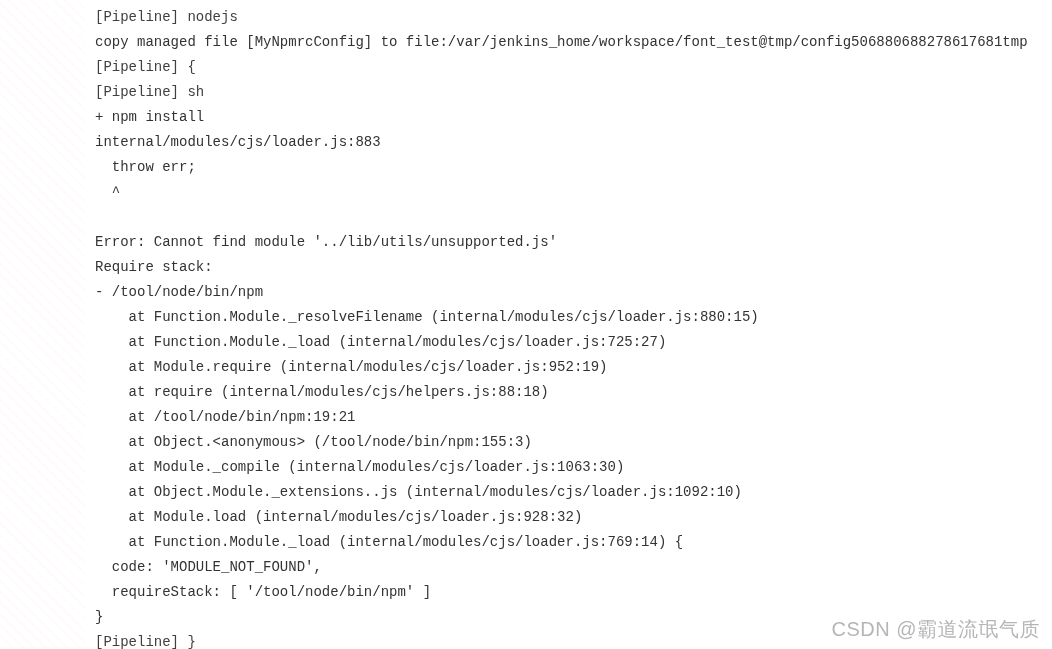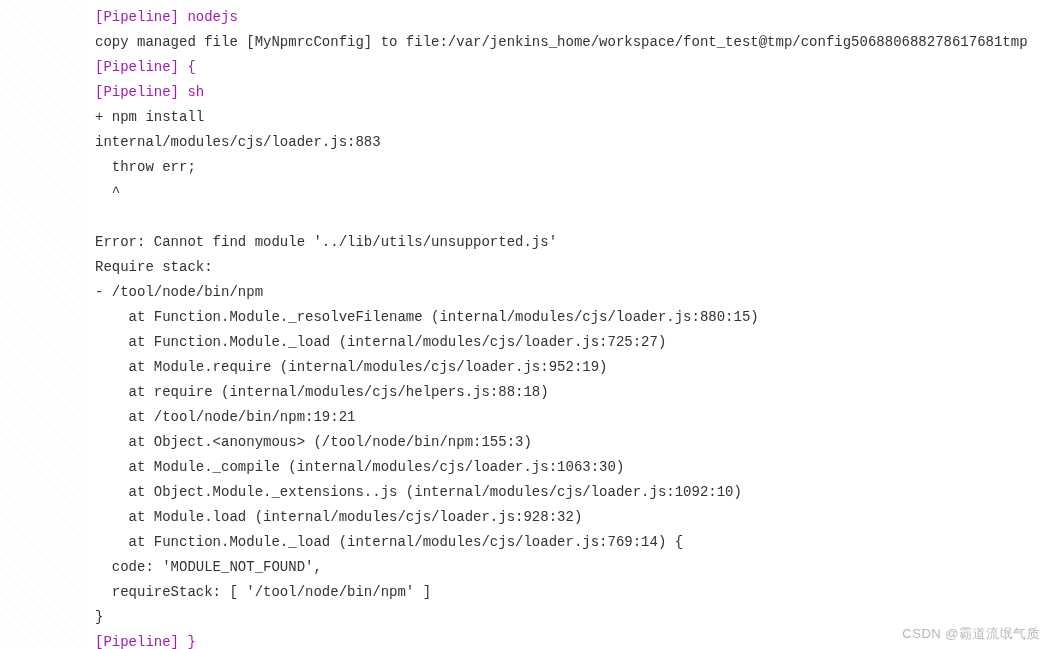--- a/index.html
+++ b/index.html
@@ -40,32 +40,32 @@
     .console-content {
       padding-left: 95px;
       padding-top: 5px;
       line-height: 25px;
       white-space: pre;
       font-family: "Courier New", Consolas, Monaco, monospace;
       font-size: 14px;
       color: #333333;
     }
     .pipeline-marker {
-      color: #a21caf;
+      color: #404040;
     }
     .line {
       display: block;
       min-height: 25px;
     }
     .watermark {
       position: absolute;
       bottom: 6px;
       right: 12px;
       font-family: "Microsoft YaHei", Arial, sans-serif;
-      font-size: 13px;
+      font-size: 20px;
       color: rgba(120, 120, 120, 0.55);
       font-weight: 400;
       letter-spacing: 0.5px;
     }
   </style>
 </head>
 <body>
 
 <div class="console-container">
   <div class="left-gutter"></div>

